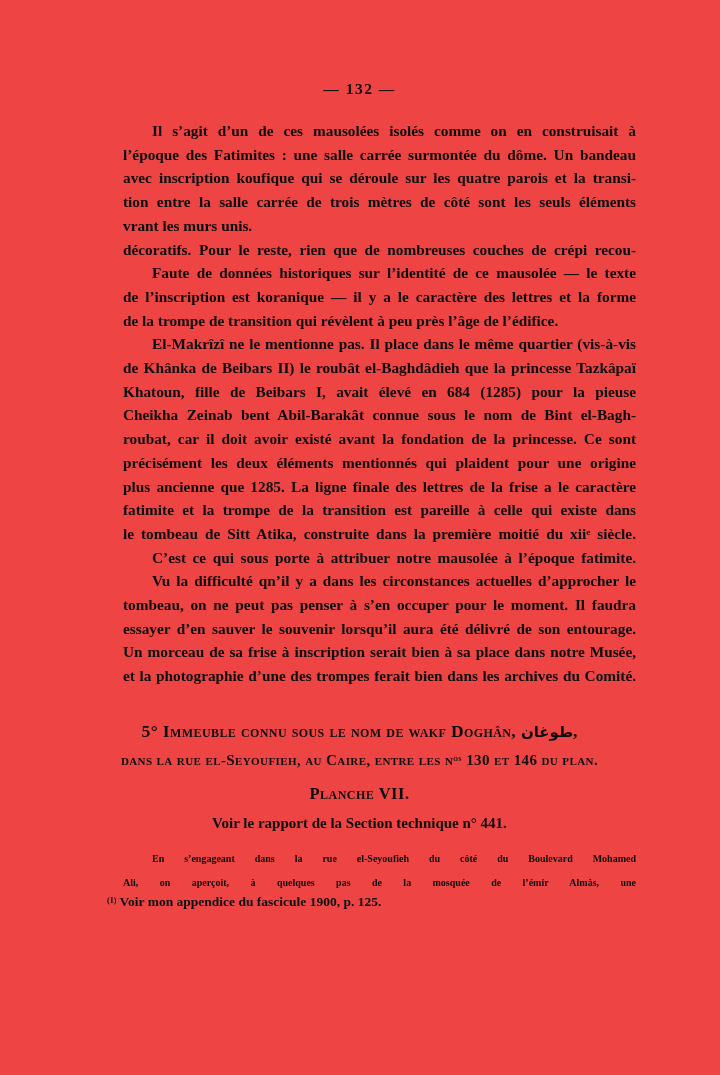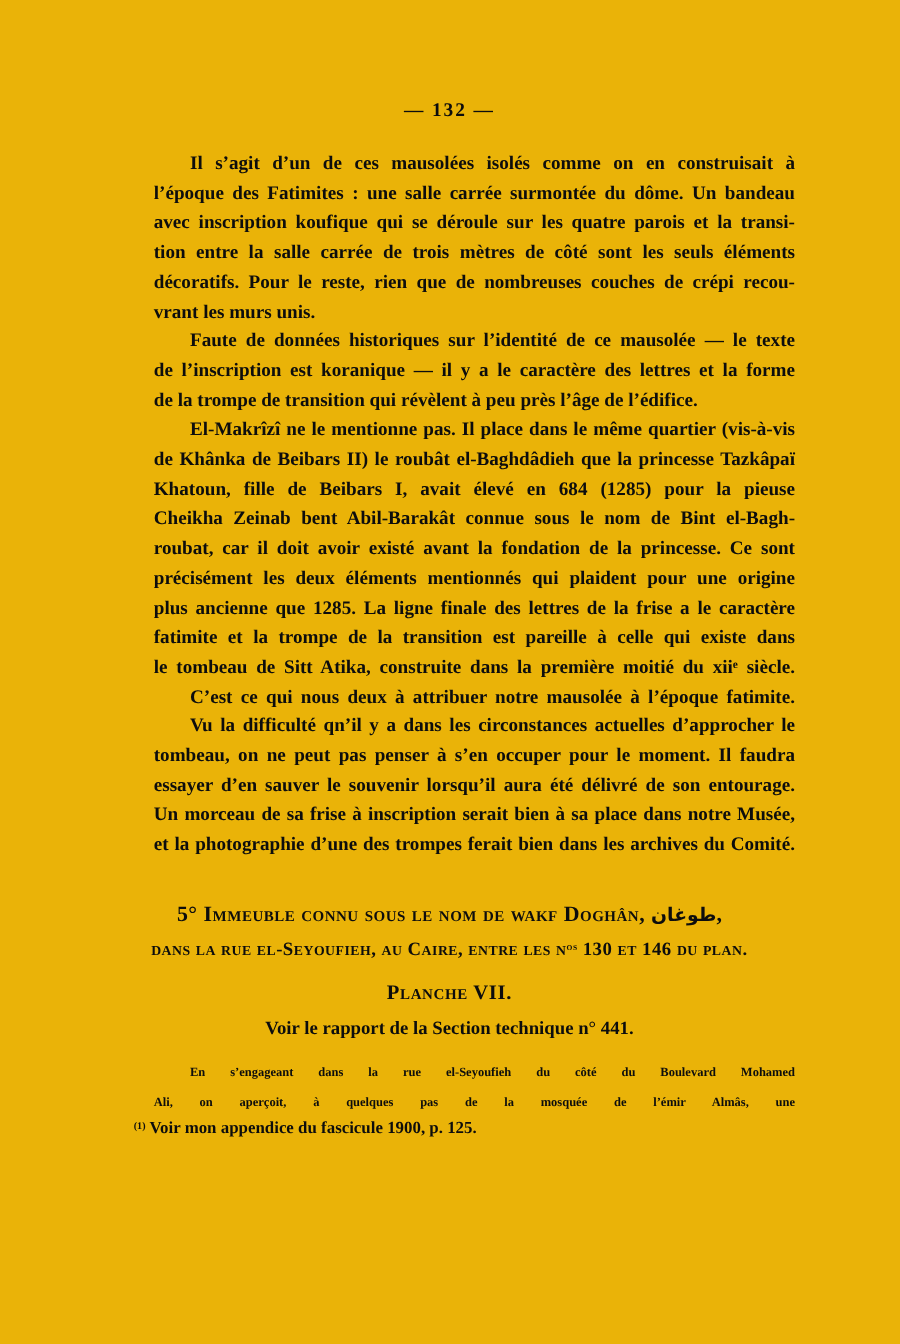--- a/index.html
+++ b/index.html
@@ -1,20 +1,20 @@
 <!DOCTYPE html>
 <html><head>
 <meta charset="utf-8">
 <style>
   * { margin:0; padding:0; box-sizing:border-box; }
   html,body { background:#ffffff; }
   .page {
     position:relative;
     width:720px; height:1075px;
-    background:#eab308;
+    background:#ef4444;
     color:#0d0d0d;
     font-family:"Liberation Serif","DejaVu Serif",serif;
     font-weight:700;
     overflow:hidden;
   }
   .column {
     position:absolute;
     left:83px; top:0;
     width:553px;
   }
@@ -88,41 +88,41 @@
   <div class="column">
 
     <div class="page-number">— 132 —</div>
 
     <div class="body-text">
         <div class="paragraph">
           <div class="line first">Il s’agit d’un de ces mausolées isolés comme on en construisait à</div>
           <div class="line">l’époque des Fatimites : une salle carrée surmontée du dôme. Un bandeau</div>
           <div class="line">avec inscription koufique qui se déroule sur les quatre parois et la transi-</div>
           <div class="line">tion entre la salle carrée de trois mètres de côté sont les seuls éléments</div>
+          <div class="line last">vrant les murs unis.</div>
           <div class="line">décoratifs. Pour le reste, rien que de nombreuses couches de crépi recou-</div>
-          <div class="line last">vrant les murs unis.</div>
         </div>
         <div class="paragraph">
           <div class="line first">Faute de données historiques sur l’identité de ce mausolée — le texte</div>
           <div class="line">de l’inscription est koranique — il y a le caractère des lettres et la forme</div>
           <div class="line last">de la trompe de transition qui révèlent à peu près l’âge de l’édifice.</div>
         </div>
         <div class="paragraph">
           <div class="line first">El-Makrîzî ne le mentionne pas. Il place dans le même quartier (vis-à-vis</div>
           <div class="line">de Khânka de Beibars II) le roubât el-Baghdâdieh que la princesse Tazkâpaï</div>
           <div class="line">Khatoun, fille de Beibars I, avait élevé en 684 (1285) pour la pieuse</div>
           <div class="line">Cheikha Zeinab bent Abil-Barakât connue sous le nom de Bint el-Bagh-</div>
           <div class="line">roubat, car il doit avoir existé avant la fondation de la princesse. Ce sont</div>
           <div class="line">précisément les deux éléments mentionnés qui plaident pour une origine</div>
           <div class="line">plus ancienne que 1285. La ligne finale des lettres de la frise a le caractère</div>
           <div class="line">fatimite et la trompe de la transition est pareille à celle qui existe dans</div>
           <div class="line">le tombeau de Sitt Atika, construite dans la première moitié du xii<sup>e</sup> siècle.</div>
         </div>
         <div class="paragraph">
-          <div class="line first">C’est ce qui nous deux à attribuer notre mausolée à l’époque fatimite.</div>
+          <div class="line first">C’est ce qui sous porte à attribuer notre mausolée à l’époque fatimite.</div>
         </div>
         <div class="paragraph">
           <div class="line first">Vu la difficulté qn’il y a dans les circonstances actuelles d’approcher le</div>
           <div class="line">tombeau, on ne peut pas penser à s’en occuper pour le moment. Il faudra</div>
           <div class="line">essayer d’en sauver le souvenir lorsqu’il aura été délivré de son entourage.</div>
           <div class="line">Un morceau de sa frise à inscription serait bien à sa place dans notre Musée,</div>
           <div class="line">et la photographie d’une des trompes ferait bien dans les archives du Comité.</div>
         </div>
       </div>
 

